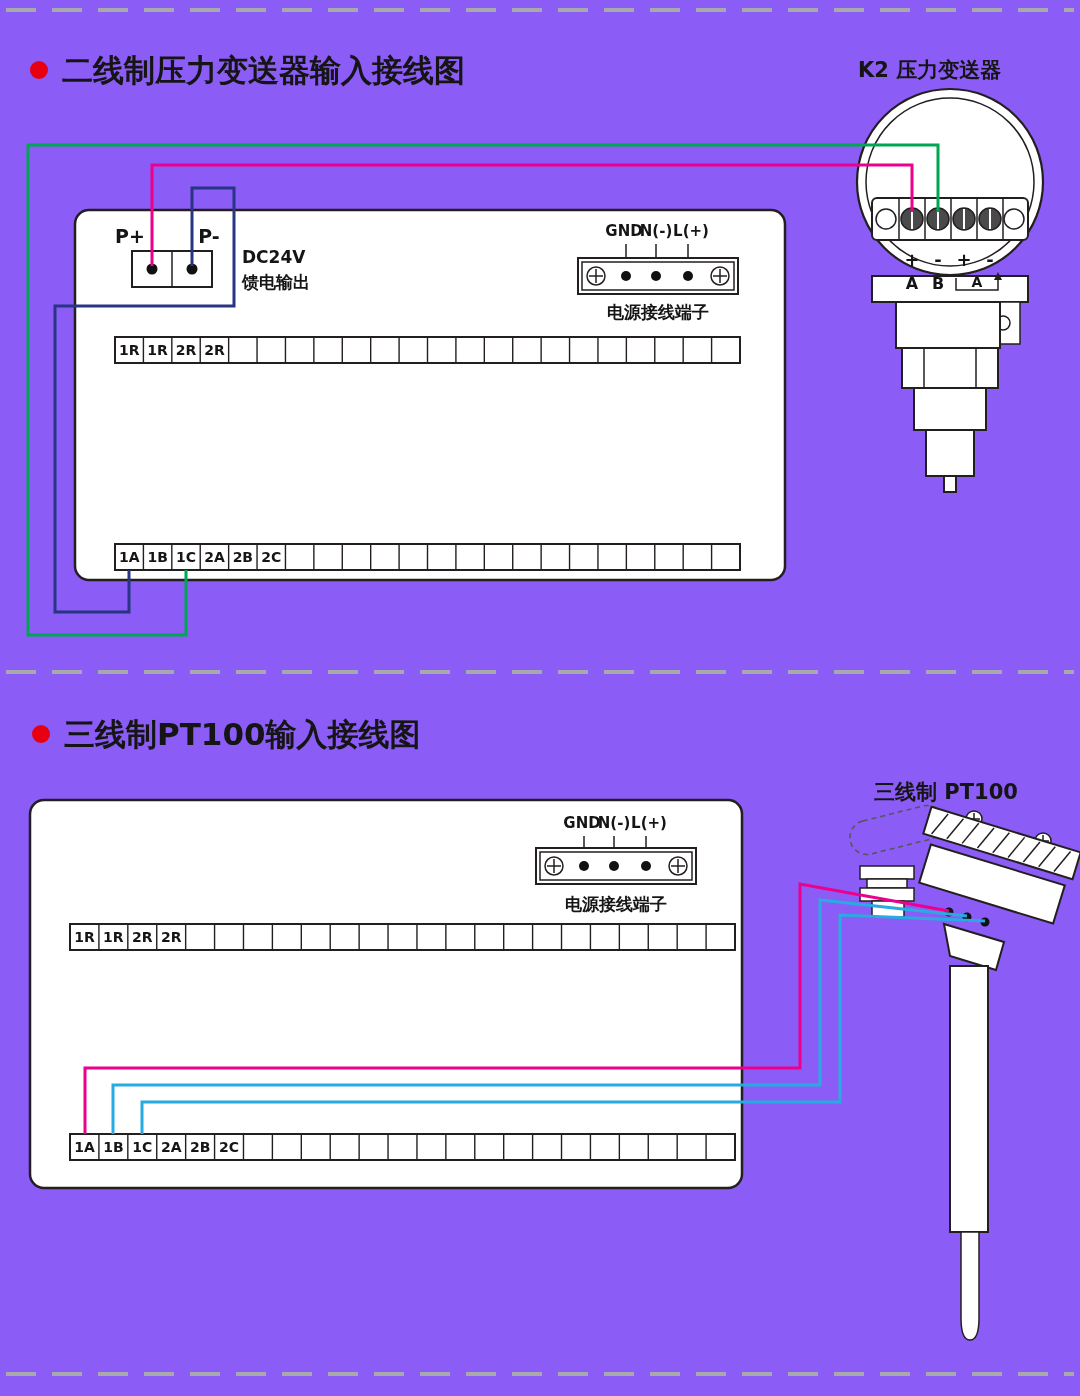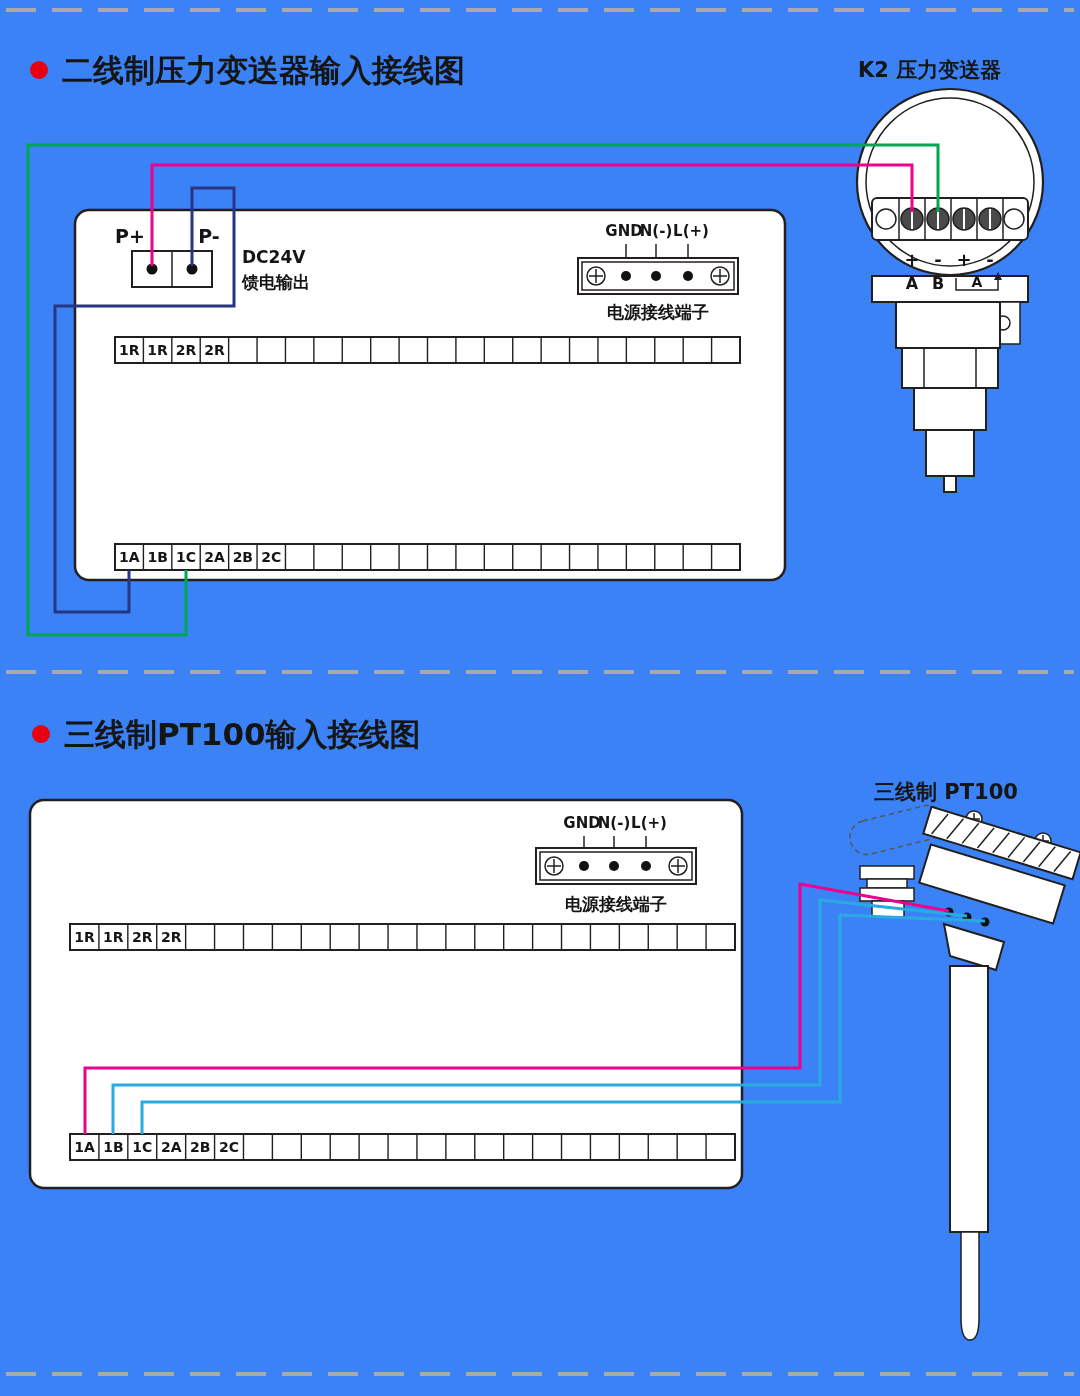--- a/index.html
+++ b/index.html
@@ -1,16 +1,16 @@
 <!DOCTYPE html>
 <html style="--magenta: #ec008c; --green: #00a650; --navy: #283583; --cyan: #29abe2; --bullet: #e60012;"><head>
 <meta charset="utf-8">
 <style>
   html,body{margin:0;padding:0;background:#ffffff;}
-  .canvas{width:1080px;height:1396px;position:relative;background:#3b82f6;}
+  .canvas{width:1080px;height:1396px;position:relative;background:#8b5cf6;}
   svg{font-family:"DejaVu Sans","Liberation Sans",sans-serif;}
   text{fill:#151515;}
   .shape{fill:#fff;stroke:#231f20;stroke-width:2;}
   .thin{stroke-width:1.5;}
   .ink{stroke:#231f20;fill:none;}
   .dot{fill:#111;}
   .screw{fill:#4a4a4a;stroke:#231f20;stroke-width:1.5;}
   .slot{stroke:#fff;stroke-width:2;}
   .wire{fill:none;stroke-width:3;stroke-linejoin:miter;stroke-linecap:butt;}
   .w-magenta{stroke:var(--magenta,#ec008c);}

